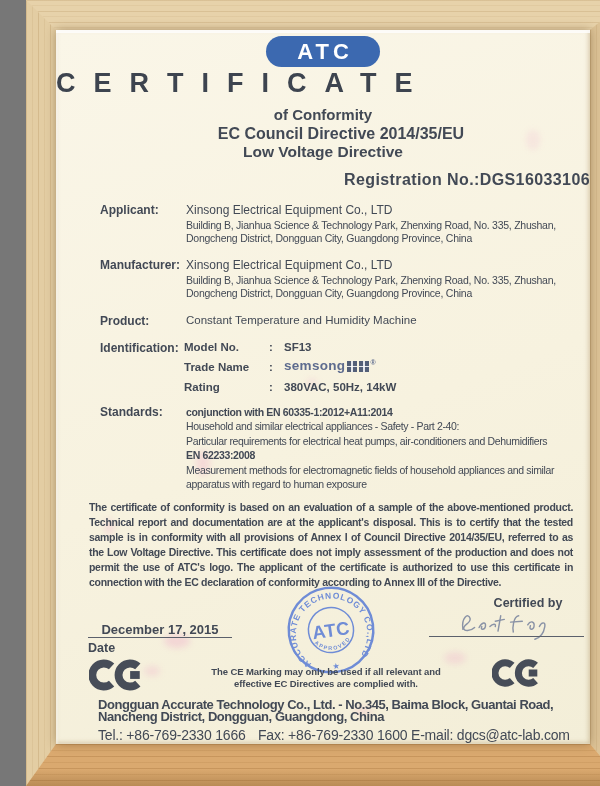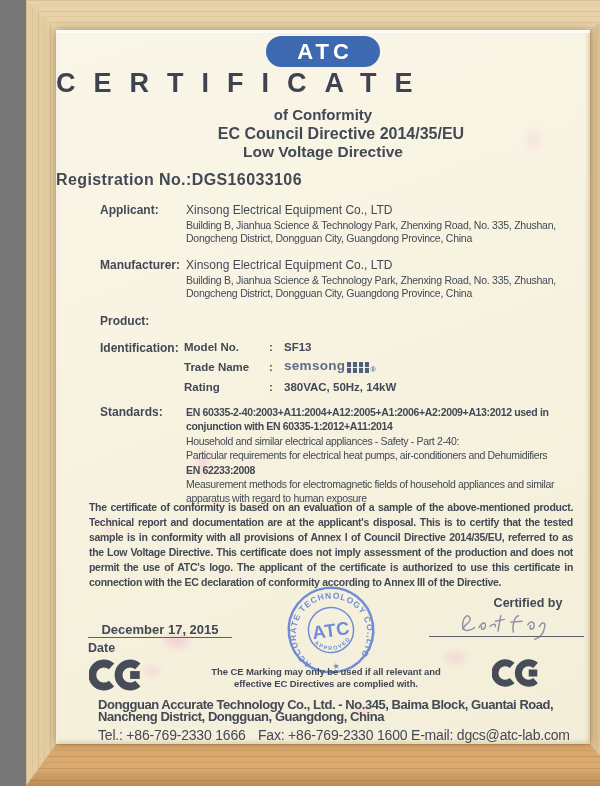--- a/index.html
+++ b/index.html
@@ -34,37 +34,37 @@
 
   
   .atc-logo{left:50%;top:6px;transform:translateX(-50%);width:114px;height:31px;border-radius:16px;
     display:flex;align-items:center;justify-content:center;}
   .atc-logo span{color:#fff;font-weight:bold;font-size:22px;letter-spacing:4px;padding-left:4px;}
   .cert-title{left:0;right:18px;top:38px;font-weight:bold;font-size:27px;
     letter-spacing:18px;color:#3d444f;}
   .cert-sub{left:0;right:0;top:76px;text-align:center;font-weight:bold;font-size:15px;}
   .dir1{left:0;right:0;top:95px;text-align:center;font-weight:bold;font-size:16px;padding-left:36px;}
   .dir2{left:0;right:0;top:113px;text-align:center;font-weight:bold;font-size:15.5px;}
-  .reg{left:0;right:0;top:141px;text-align:left;font-weight:bold;font-size:16px;letter-spacing:.4px;}
+  .reg{left:0;right:0;top:141px;text-align:right;font-weight:bold;font-size:16px;letter-spacing:.4px;}
 
   
   .lbl{left:44px;font-weight:bold;font-size:12px;white-space:nowrap;}
   .val-name{left:130px;font-weight:normal;font-size:12px;white-space:nowrap;}
   .val-addr{left:130px;width:404px;font-size:10.5px;line-height:13.4px;letter-spacing:-.25px;}
   .sub-lbl{left:128px;font-weight:bold;font-size:11.5px;white-space:nowrap;}
   .sub-colon{left:213px;font-weight:bold;font-size:11.5px;}
   .sub-val{left:228px;font-weight:bold;font-size:11.5px;white-space:nowrap;}
   .standards-block{left:130px;top:375px;font-size:10.5px;line-height:14.4px;letter-spacing:-.35px;}
   .standards-block .ln{white-space:nowrap;}
   .standards-block .b{font-weight:bold;}
   .declaration{left:33px;top:470px;width:484px;font-weight:bold;font-size:10.5px;line-height:15px;
     text-align:justify;letter-spacing:-.3px;}
 
   
-  .tradename{left:228px;top:329px;display:flex;align-items:flex-end;color:#5d6b8e;}
+  .tradename{left:228px;top:329px;display:flex;align-items:flex-start;color:#5d6b8e;}
   .tradename .latin{font-weight:bold;font-size:13.5px;letter-spacing:.3px;line-height:14px;}
   .cjk-box{display:inline-block;width:10px;height:11px;margin:1.5px 0 0 2px;background:#535f78;
     background-image:linear-gradient(to right,transparent 44%,rgba(255,255,255,.85) 44% 56%,transparent 56%),
                      linear-gradient(to bottom,transparent 42%,rgba(255,255,255,.85) 42% 54%,transparent 54%);}
   .reg-sym{font-size:7px;line-height:7px;margin-left:1px;font-weight:bold;}
 
   
   .certified-by{left:416px;top:566px;width:112px;text-align:center;font-weight:bold;font-size:12.5px;}
   .sig-line{left:373px;top:606px;width:155px;border-top:1.4px solid #5b606b;height:0;}
   .date-text{left:32px;top:592px;width:144px;text-align:center;font-weight:bold;font-size:13px;}
@@ -109,20 +109,21 @@
 
     <div class="abs lbl" style="top:173px;">Applicant:</div>
     <div class="abs val-name" style="top:173px;">Xinsong Electrical Equipment Co., LTD</div>
     <div class="abs val-addr" style="top:189px;">Building B, Jianhua Science &amp; Technology Park, Zhenxing Road, No. 335, Zhushan, Dongcheng District, Dongguan City, Guangdong Province, China</div>
 
     <div class="abs lbl" style="top:228px;">Manufacturer:</div>
     <div class="abs val-name" style="top:228px;">Xinsong Electrical Equipment Co., LTD</div>
     <div class="abs val-addr" style="top:244px;">Building B, Jianhua Science &amp; Technology Park, Zhenxing Road, No. 335, Zhushan, Dongcheng District, Dongguan City, Guangdong Province, China</div>
 
     <div class="abs lbl" style="top:284px;">Product:</div>
+    <div class="abs val-name" style="top:284px;font-size:11.5px;">Constant Temperature and Humidity Machine</div>
 
     <div class="abs lbl" style="top:311px;">Identification:</div>
     <div class="abs sub-lbl" style="top:311px;">Model No.</div>
     <div class="abs sub-colon" style="top:311px;">:</div>
     <div class="abs sub-val" style="top:311px;">SF13</div>
 
     <div class="abs sub-lbl" style="top:331px;">Trade Name</div>
     <div class="abs sub-colon" style="top:331px;">:</div>
     <div class="abs tradename" title="森松">
       <span class="latin">semsong</span>
@@ -130,21 +131,20 @@
       <span class="cjk-box"></span>
       <span class="reg-sym">®</span>
     </div>
 
     <div class="abs sub-lbl" style="top:351px;">Rating</div>
     <div class="abs sub-colon" style="top:351px;">:</div>
     <div class="abs sub-val" style="top:351px;">380VAC, 50Hz, 14kW</div>
 
     <div class="abs lbl" style="top:375px;">Standards:</div>
     <div class="abs standards-block">
-      <div class="ln b">EN 60335-2-40:2003+A11:2004+A12:2005+A1:2006+A2:2009+A13:2012 used in</div>
       <div class="ln b">conjunction with EN 60335-1:2012+A11:2014</div>
       <div class="ln">Household and similar electrical appliances - Safety - Part 2-40:</div>
       <div class="ln">Particular requirements for electrical heat pumps, air-conditioners and Dehumidifiers</div>
       <div class="ln b">EN 62233:2008</div>
       <div class="ln">Measurement methods for electromagnetic fields of household appliances and similar</div>
       <div class="ln">apparatus with regard to human exposure</div>
     </div>
 
     <div class="abs declaration">The certificate of conformity is based on an evaluation of a sample of the above-mentioned product. Technical report and documentation are at the applicant's disposal. This is to certify that the tested sample is in conformity with all provisions of Annex I of Council Directive 2014/35/EU, referred to as the Low Voltage Directive. This certificate does not imply assessment of the production and does not permit the use of ATC's logo. The applicant of the certificate is authorized to use this certificate in connection with the EC declaration of conformity according to Annex III of the Directive.</div>
 

